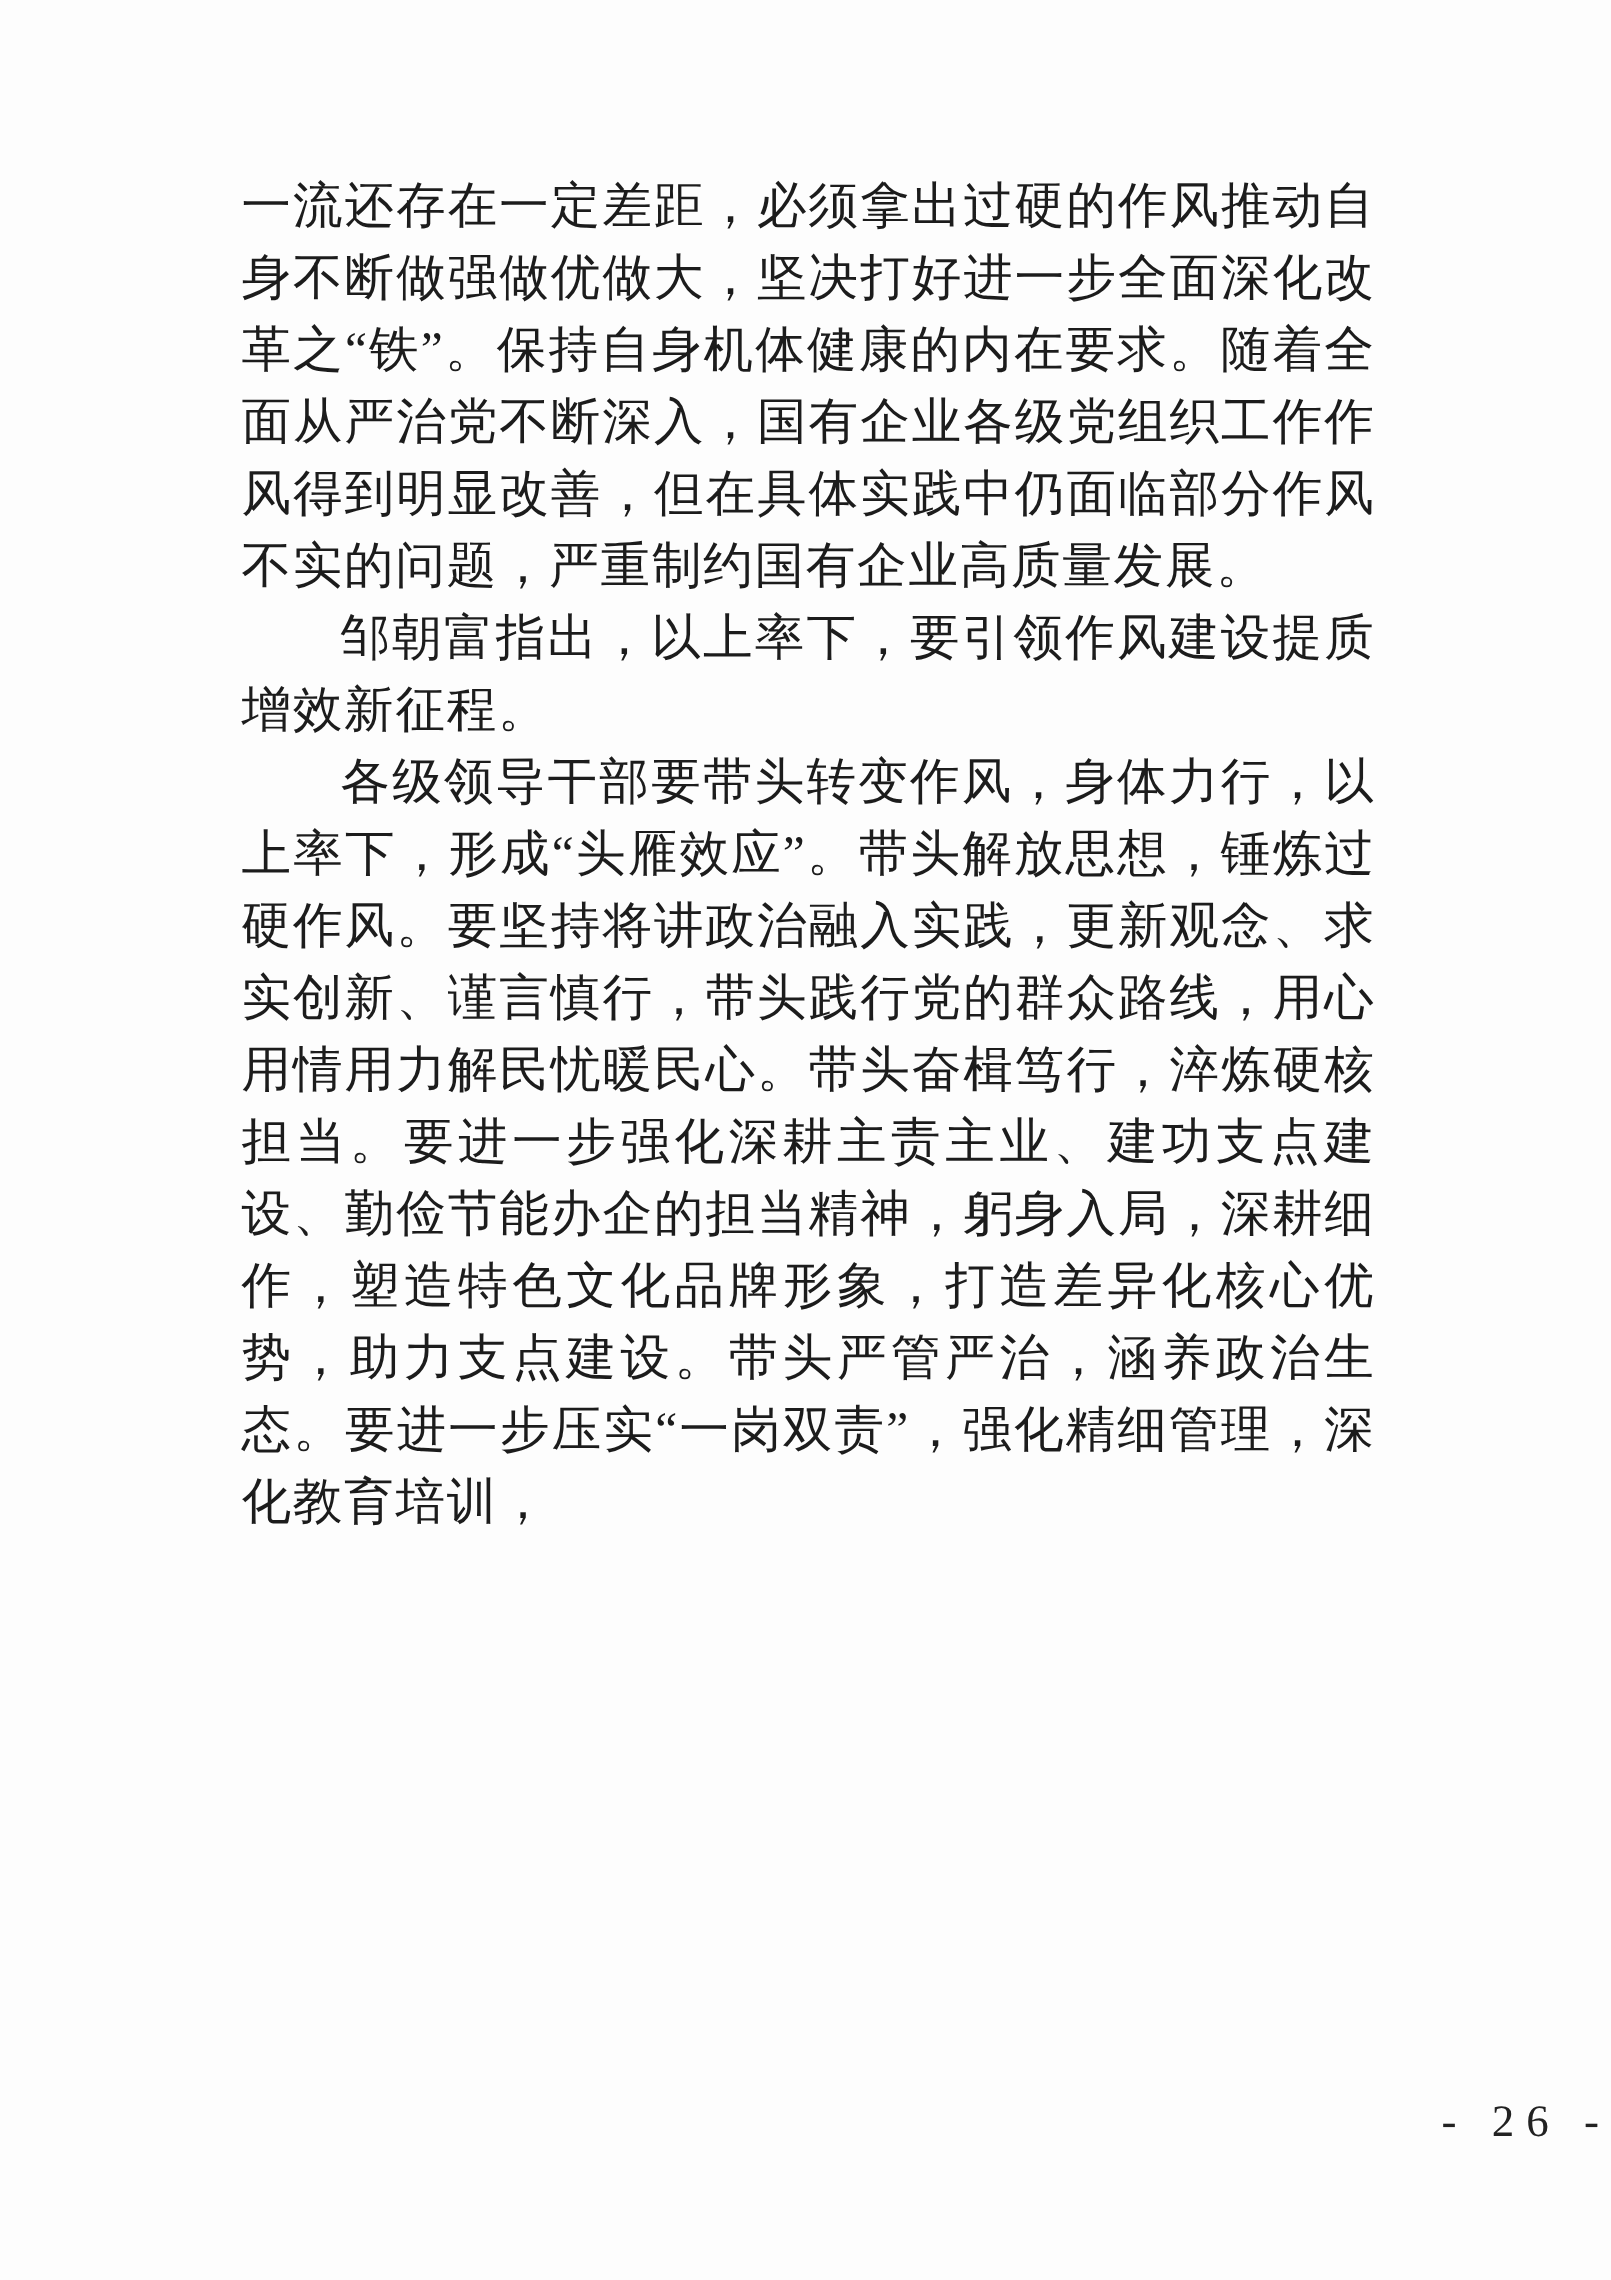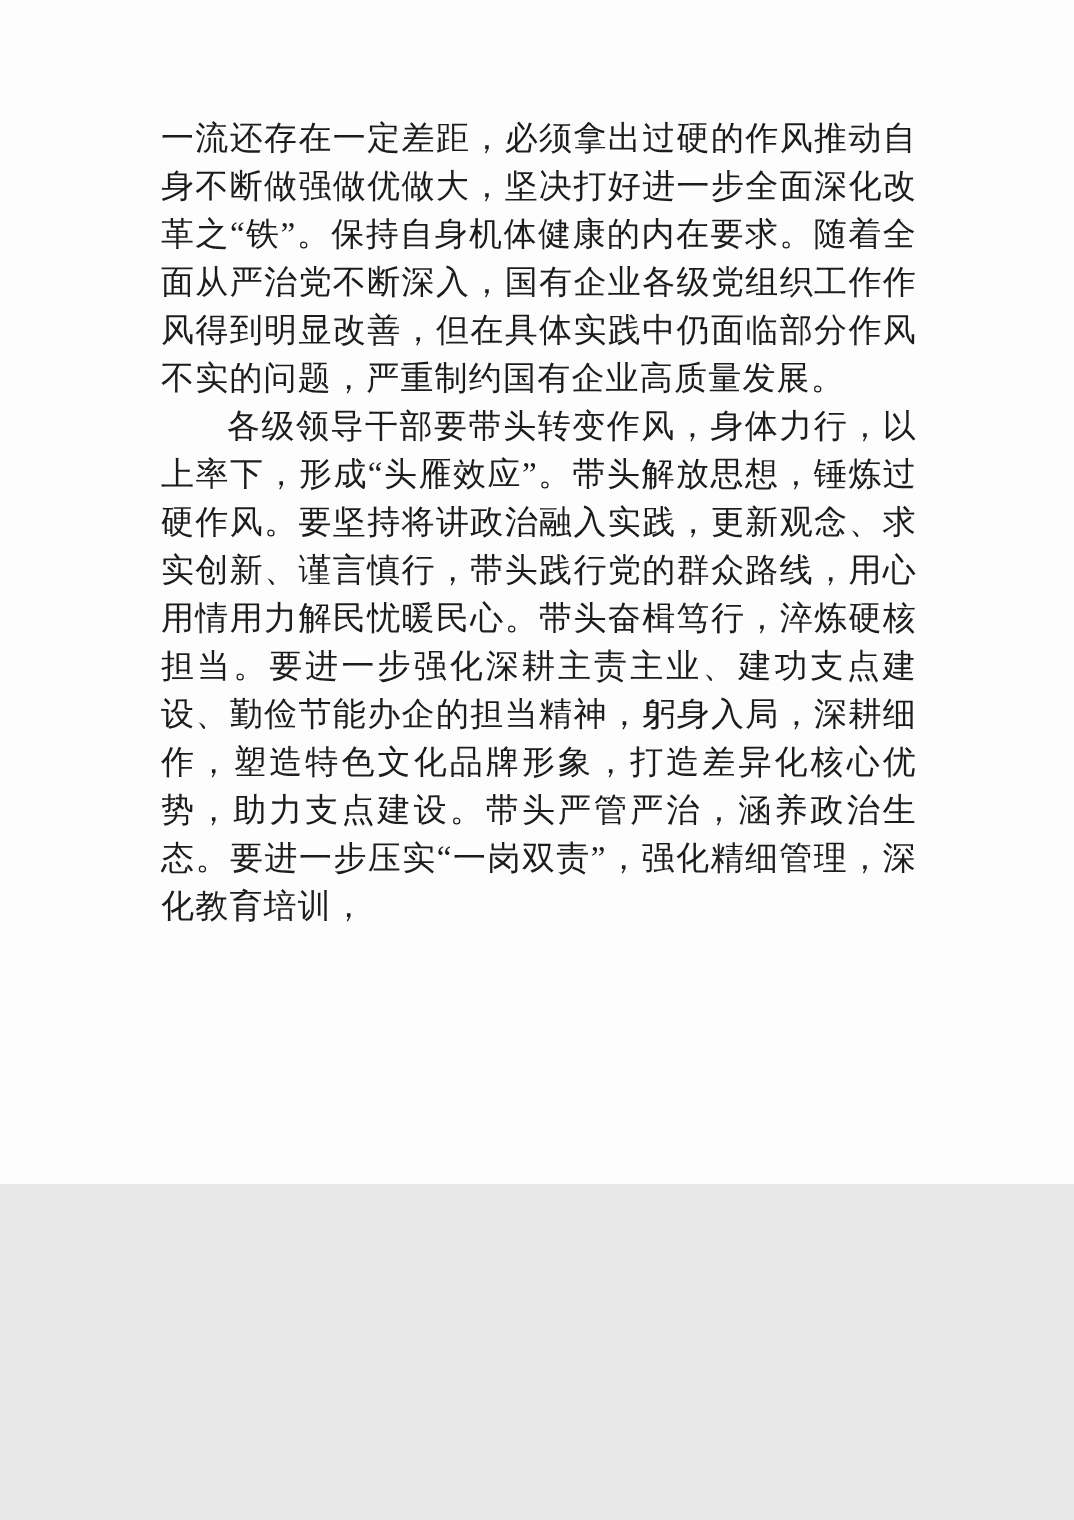--- a/index.html
+++ b/index.html
@@ -3,21 +3,21 @@
 <meta charset="utf-8">
 <style>
   html, body {
     margin: 0;
     padding: 0;
     background: #e8e8e8;
   }
   .page {
     position: relative;
     width: 1074px;
-    height: 1184px;
+    height: 1520px;
     margin: 0 auto;
     background: #fdfdfd;
     overflow: hidden;
     font-family: "Liberation Serif", "DejaVu Serif", serif;
     color: #1c1c1c;
   }
   .content {
     position: absolute;
     left: 161px;
     top: 114px;
@@ -45,16 +45,17 @@
     letter-spacing: 8px;
     color: #222;
   }
 </style>
 </head>
 <body>
 
 <div class="page">
   <div class="content">
     <p>一流还存在一定差距，必须拿出过硬的作风推动自身不断做强做优做大，坚决打好进一步全面深化改革之“铁”。保持自身机体健康的内在要求。随着全面从严治党不断深入，国有企业各级党组织工作作风得到明显改善，但在具体实践中仍面临部分作风不实的问题，严重制约国有企业高质量发展。</p>
+    <p class="indent">邹朝富指出，以上率下，要引领作风建设提质增效新征程。</p>
     <p class="indent">各级领导干部要带头转变作风，身体力行，以上率下，形成“头雁效应”。带头解放思想，锤炼过硬作风。要坚持将讲政治融入实践，更新观念、求实创新、谨言慎行，带头践行党的群众路线，用心用情用力解民忧暖民心。带头奋楫笃行，淬炼硬核担当。要进一步强化深耕主责主业、建功支点建设、勤俭节能办企的担当精神，躬身入局，深耕细作，塑造特色文化品牌形象，打造差异化核心优势，助力支点建设。带头严管严治，涵养政治生态。要进一步压实“一岗双责”，强化精细管理，深化教育培训，</p>
   </div>
   <div class="page-number">- 26 -</div>
 </div>
 
 </body></html>

